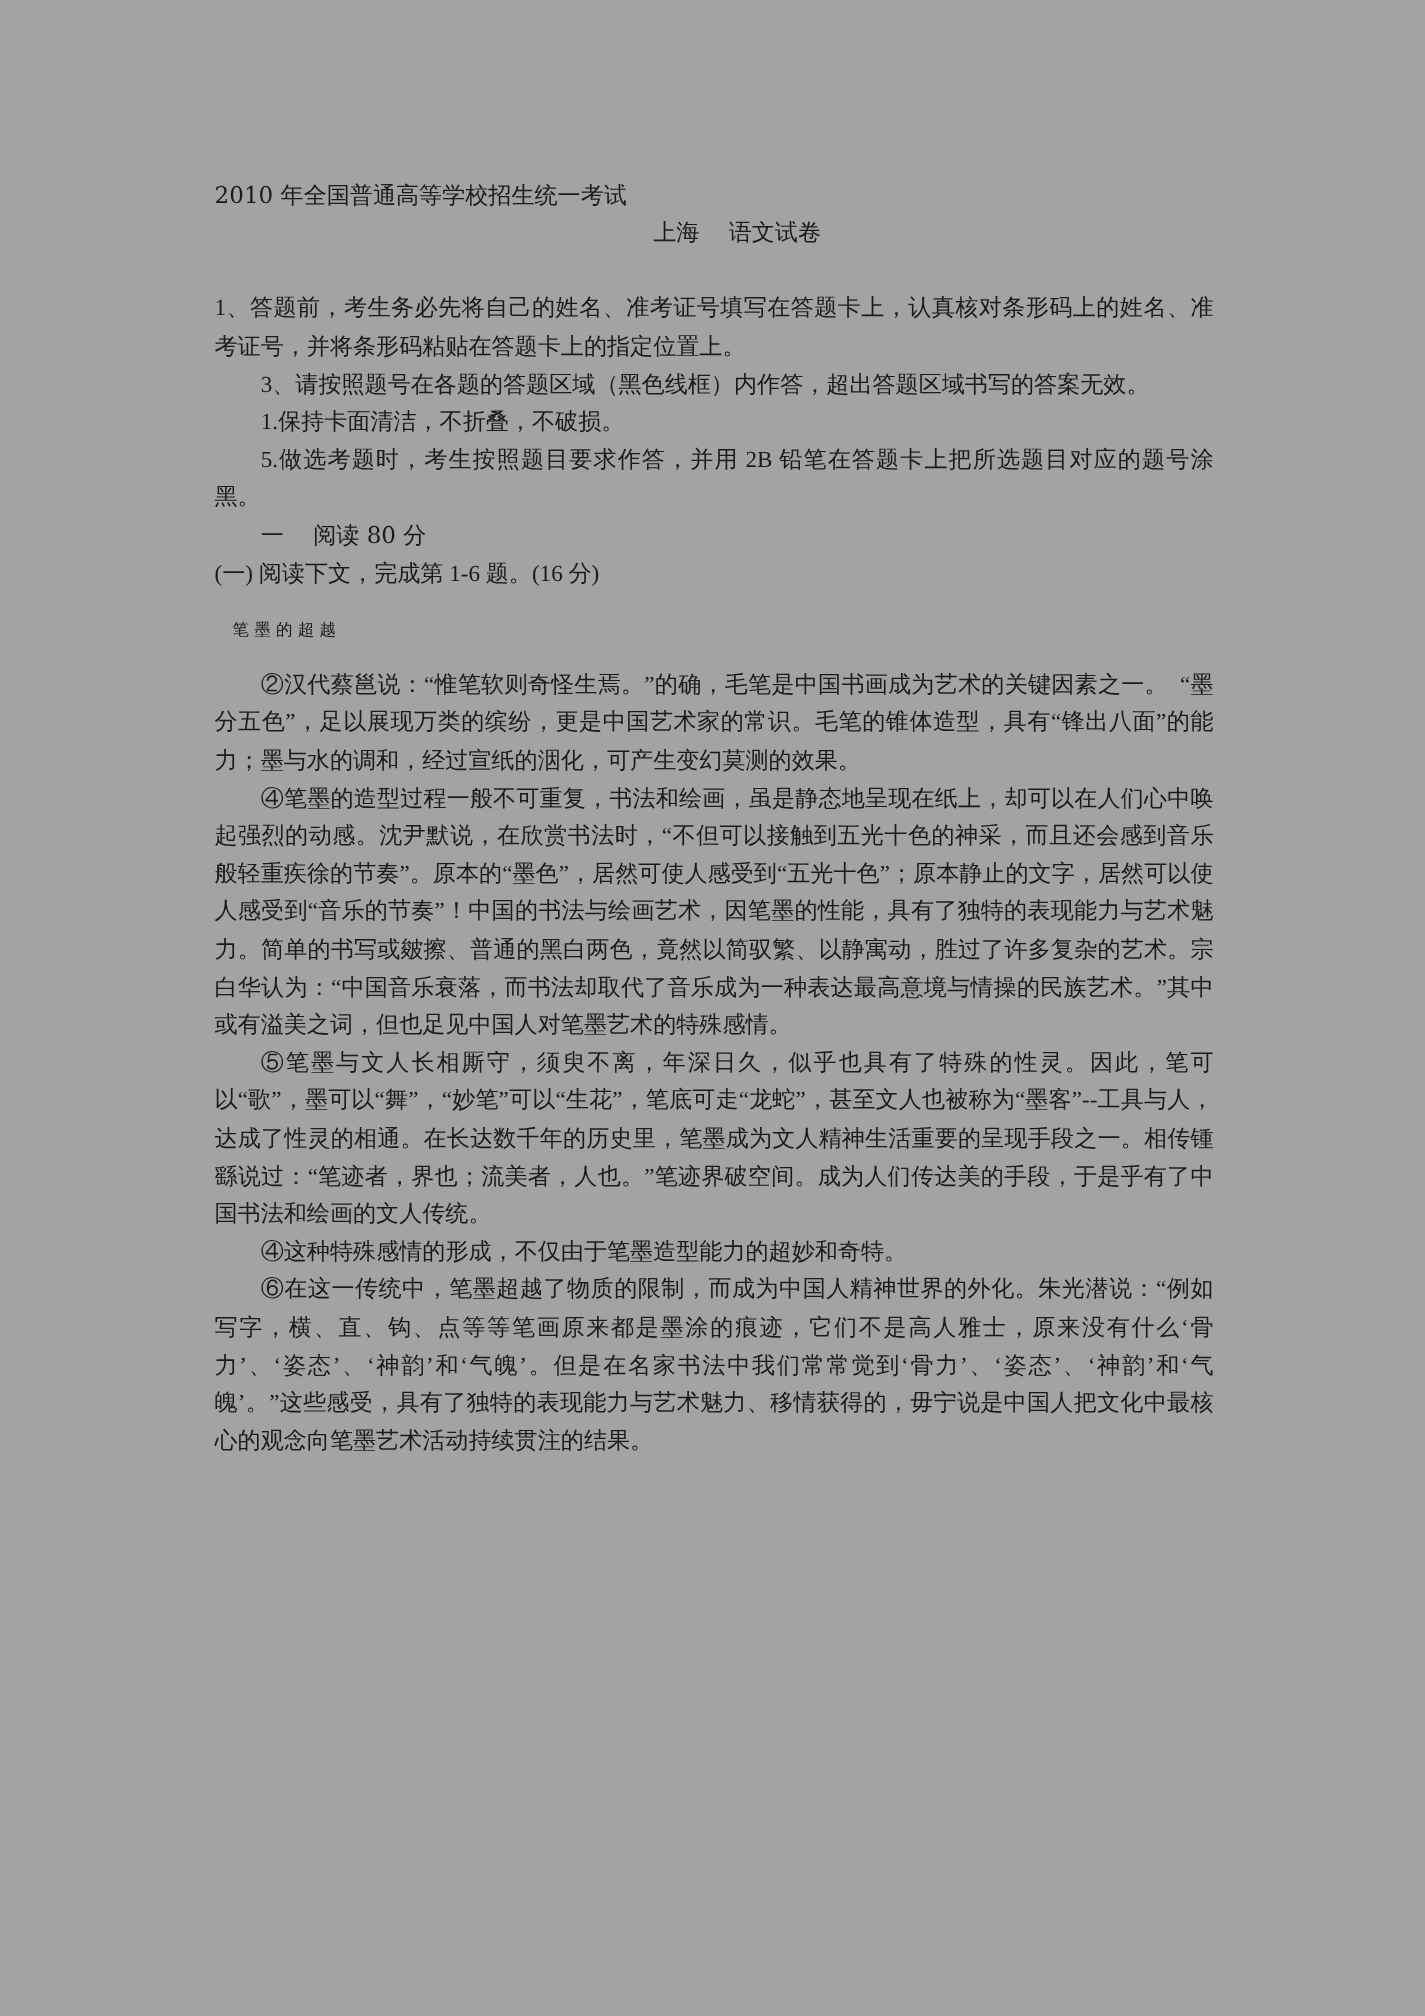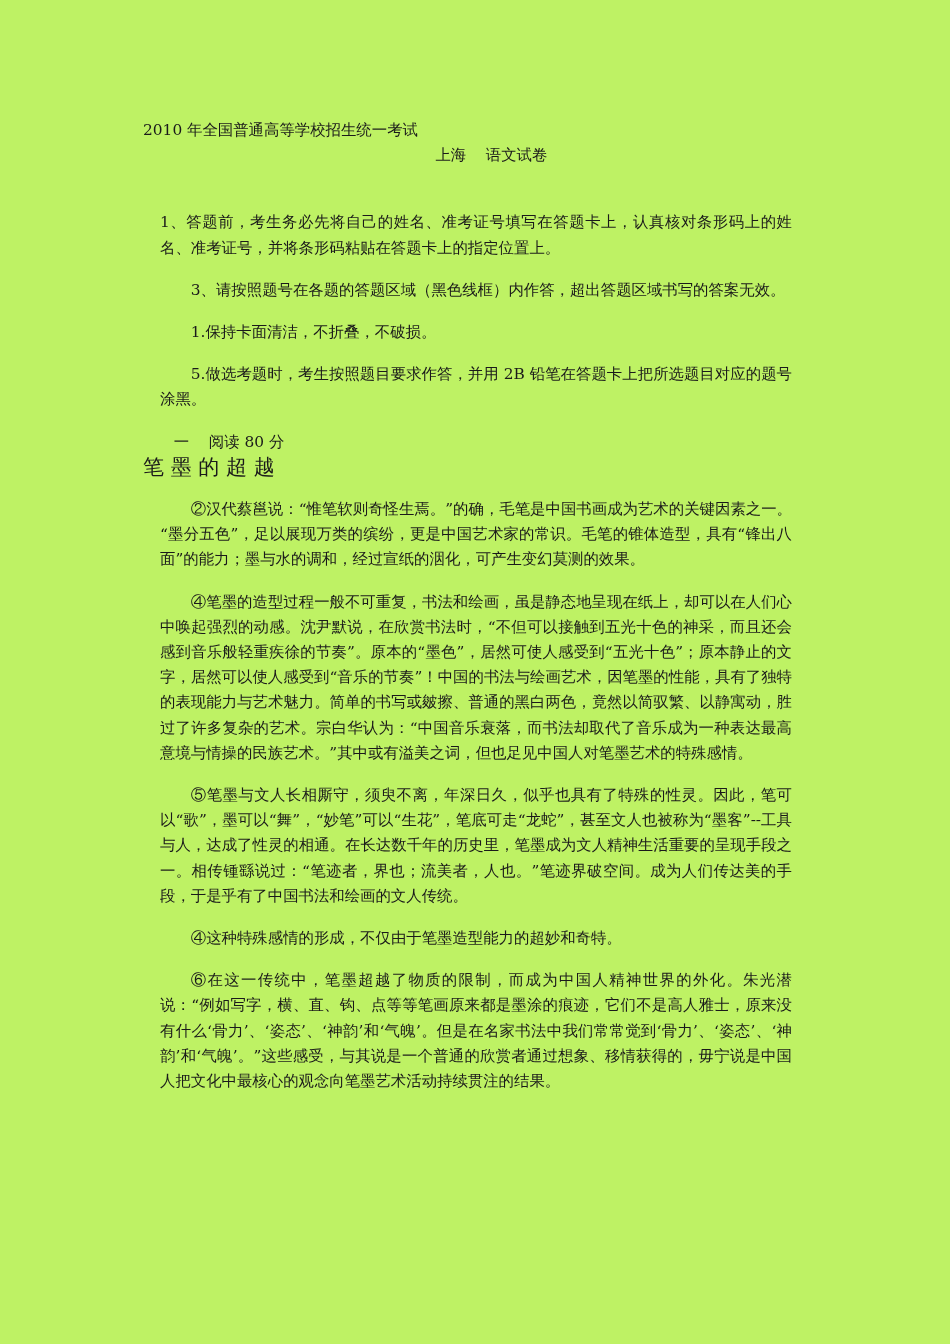--- a/index.html
+++ b/index.html
@@ -11,39 +11,40 @@
     width: 950px;
     height: 1344px;
     overflow: hidden;
     font-family: "DejaVu Serif", "Liberation Serif", serif;
     color: #1a1a1a;
   }
   .page {
     position: relative;
     width: 950px;
     height: 1344px;
-    background: #bef264;
+    background: #a3a3a3;
     box-sizing: border-box;
   }
   .content {
     position: absolute;
     left: 143px;
     top: 118px;
     width: 666px;
   }
   
   .line,
   .para {
     font-size: 15.4px;
     line-height: 25.2px;
     text-align: justify;
     text-justify: inter-ideograph;
-    margin: 17px;
+    margin: 0;
     word-break: break-all;
     letter-spacing: 0;
+    font-family: Liberation Serif, serif;
   }
   .title-line {
     font-size: 15.4px;
     line-height: 25.2px;
     margin: 0;
     white-space: pre;
   }
   .gap-md { height: 25px; }
 
   .indent-1 { text-indent: 2em; }
@@ -55,23 +56,23 @@
     white-space: pre;
     text-align: center;
   }
   .section-head {
     font-size: 15.4px;
     line-height: 25.2px;
     margin: 0;
     white-space: pre;
   }
   .article-title {
-    font-size: 21px;
+    font-size: 11px;
     line-height: 25.2px;
-    margin: 0;
+    margin: 12px;
     white-space: pre;
   }
   .nowrap-seg { white-space: pre-wrap; }
 </style>
 </head>
 <body>
 
 <div class="page">
   <div class="content">
 
@@ -79,22 +80,23 @@
     <div class="subtitle indent-1">上海    语文试卷</div>
 
     <div class="gap-md"></div>
 
     <div class="para">1、答题前，考生务必先将自己的姓名、准考证号填写在答题卡上，认真核对条形码上的姓名、准考证号，并将条形码粘贴在答题卡上的指定位置上。</div>
     <div class="para indent-1">3、请按照题号在各题的答题区域（黑色线框）内作答，超出答题区域书写的答案无效。</div>
     <div class="para indent-1">1.保持卡面清洁，不折叠，不破损。</div>
     <div class="para indent-1">5.做选考题时，考生按照题目要求作答，并用 2B 铅笔在答题卡上把所选题目对应的题号涂黑。</div>
 
     <div class="section-head indent-1">一    阅读 80 分</div>
+    <div class="para">(一) 阅读下文，完成第 1-6 题。(16 分)</div>
     <div class="article-title">笔 墨 的 超 越</div>
 
     <div class="para indent-1 nowrap-seg">②汉代蔡邕说：“惟笔软则奇怪生焉。”的确，毛笔是中国书画成为艺术的关键因素之一。  “墨分五色”，足以展现万类的缤纷，更是中国艺术家的常识。毛笔的锥体造型，具有“锋出八面”的能力；墨与水的调和，经过宣纸的洇化，可产生变幻莫测的效果。</div>
     <div class="para indent-1 nowrap-seg">④笔墨的造型过程一般不可重复，书法和绘画，虽是静态地呈现在纸上，却可以在人们心中唤起强烈的动感。沈尹默说，在欣赏书法时，“不但可以接触到五光十色的神采，而且还会感到音乐般轻重疾徐的节奏”。原本的“墨色”，居然可使人感受到“五光十色”；原本静止的文字，居然可以使人感受到“音乐的节奏”！中国的书法与绘画艺术，因笔墨的性能，具有了独特的表现能力与艺术魅力。简单的书写或皴擦、普通的黑白两色，竟然以简驭繁、以静寓动，胜过了许多复杂的艺术。宗白华认为：“中国音乐衰落，而书法却取代了音乐成为一种表达最高意境与情操的民族艺术。”其中或有溢美之词，但也足见中国人对笔墨艺术的特殊感情。</div>
     <div class="para indent-1 nowrap-seg">⑤笔墨与文人长相厮守，须臾不离，年深日久，似乎也具有了特殊的性灵。因此，笔可以“歌”，墨可以“舞”，“妙笔”可以“生花”，笔底可走“龙蛇”，甚至文人也被称为“墨客”--工具与人，达成了性灵的相通。在长达数千年的历史里，笔墨成为文人精神生活重要的呈现手段之一。相传锺繇说过：“笔迹者，界也；流美者，人也。”笔迹界破空间。成为人们传达美的手段，于是乎有了中国书法和绘画的文人传统。</div>
     <div class="para indent-1 nowrap-seg">④这种特殊感情的形成，不仅由于笔墨造型能力的超妙和奇特。</div>
-    <div class="para indent-1 nowrap-seg">⑥在这一传统中，笔墨超越了物质的限制，而成为中国人精神世界的外化。朱光潜说：“例如写字，横、直、钩、点等等笔画原来都是墨涂的痕迹，它们不是高人雅士，原来没有什么‘骨力’、‘姿态’、‘神韵’和‘气魄’。但是在名家书法中我们常常觉到‘骨力’、‘姿态’、‘神韵’和‘气魄’。”这些感受，与其说是一个普通的欣赏者通过想象、移情获得的，毋宁说是中国人把文化中最核心的观念向笔墨艺术活动持续贯注的结果。</div>
+    <div class="para indent-1 nowrap-seg">⑥在这一传统中，笔墨超越了物质的限制，而成为中国人精神世界的外化。朱光潜说：“例如写字，横、直、钩、点等等笔画原来都是墨涂的痕迹，它们不是高人雅士，原来没有什么‘骨力’、‘姿态’、‘神韵’和‘气魄’。但是在名家书法中我们常常觉到‘骨力’、‘姿态’、‘神韵’和‘气魄’。”这些感受，具有了独特的表现能力与艺术魅力、移情获得的，毋宁说是中国人把文化中最核心的观念向笔墨艺术活动持续贯注的结果。</div>
 
   </div>
 </div>
 
 </body></html>

